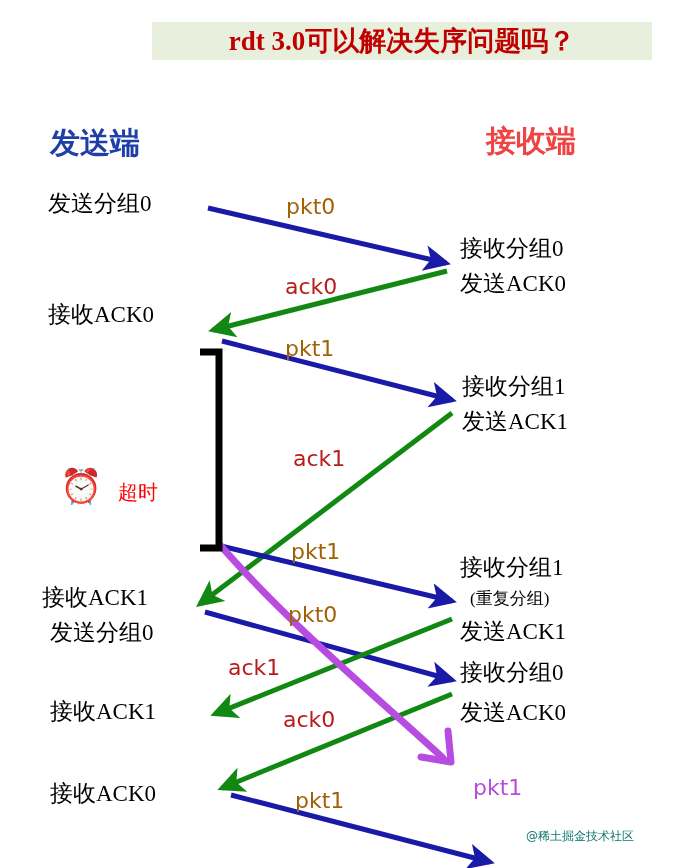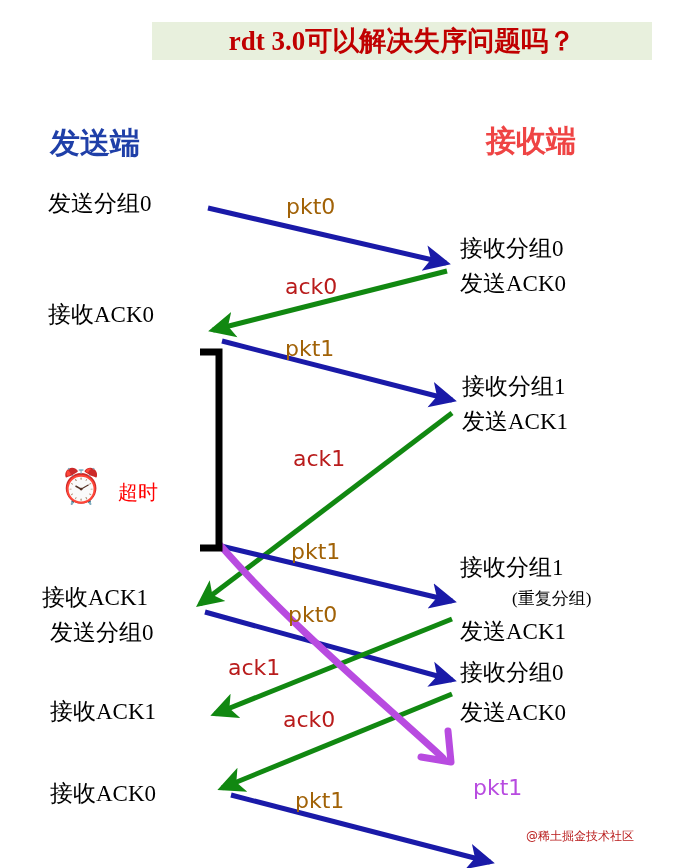--- a/index.html
+++ b/index.html
@@ -60,21 +60,20 @@
   .evt {
     position: absolute;
     font-family: Liberation Serif, serif;
     font-size: 23px;
     color: #000000;
     white-space: nowrap;
     line-height: 1.05;
   }
   .evt-small {
     font-size: 17px;
-    margin-left: 42px;
   }
   
   .edge-label {
     position: absolute;
     font-family: "DejaVu Sans", "Liberation Sans", sans-serif;
     font-size: 22px;
     font-weight: 500;
     white-space: nowrap;
   }
   .lbl-pkt { color: #a16207; }
@@ -98,21 +97,21 @@
     color: #ff0000;
     white-space: nowrap;
   }
   
   #watermark {
     position: absolute;
     left: 526px;
     top: 828px;
     font-family: "DejaVu Sans", "Liberation Sans", sans-serif;
     font-size: 12px;
-    color: #b91c1c;
+    color: #0f766e;
     white-space: nowrap;
     text-align: right;
   }
   
   #wire-svg {
     position: absolute;
     left: 0;
     top: 0;
     width: 674px;
     height: 868px;

